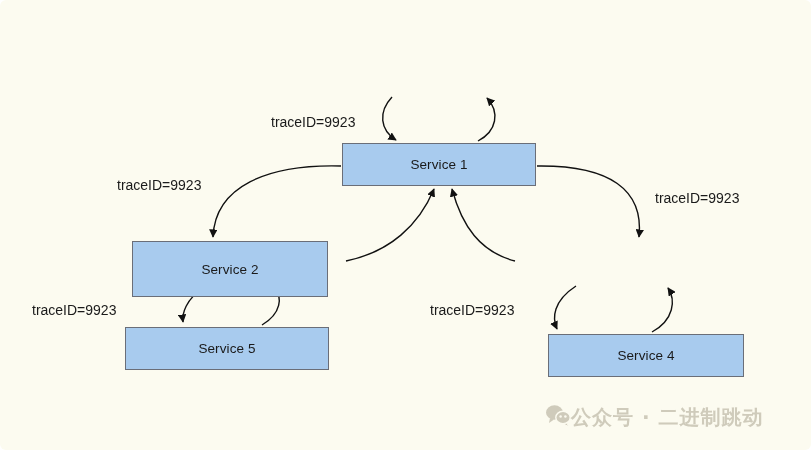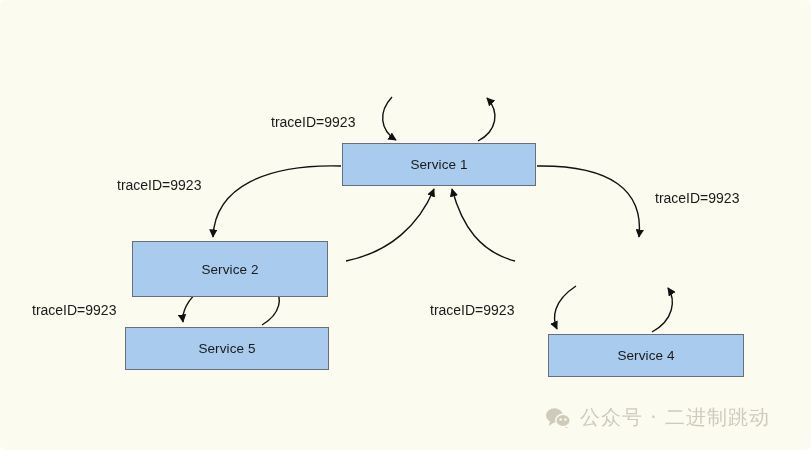--- a/index.html
+++ b/index.html
@@ -44,27 +44,26 @@
   .edge-label {
     position: absolute;
     font-size: 14px;
     color: #1a1a1a;
     white-space: nowrap;
     z-index: 4;
   }
   #watermark {
     position: absolute;
     display: flex;
-    align-items: center;
-    gap: 9px;
     color: #cfcbbb;
     font-size: 20px;
     font-family: "DejaVu Sans", sans-serif;
     z-index: 5;
     user-select: none;
+    font-weight: bold;
   }
   #watermark .wm-text { letter-spacing: 1px; }
 </style>
 </head>
 <body>
 
 <div id="canvas">
 
   <svg id="edge-layer" viewBox="0 0 811 450" xmlns="http://www.w3.org/2000/svg">
     <defs>

